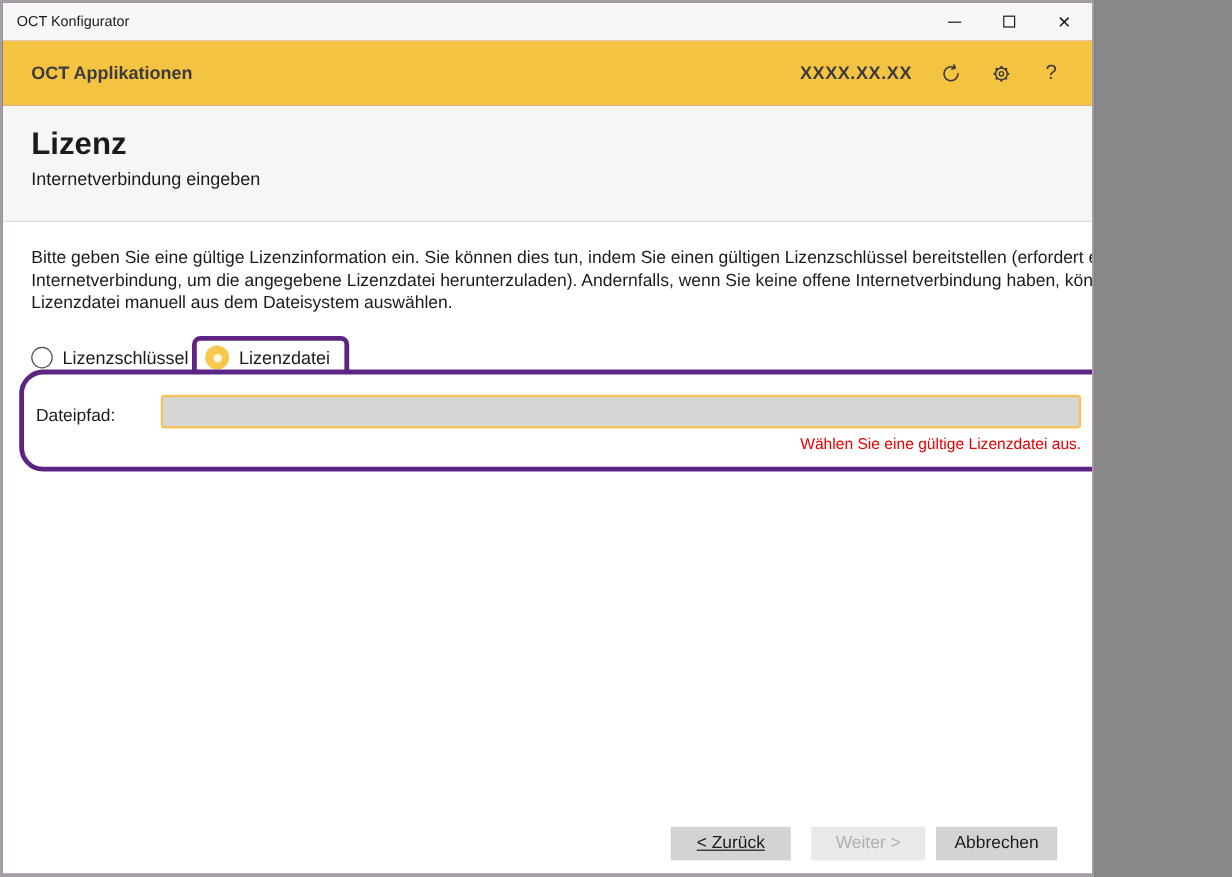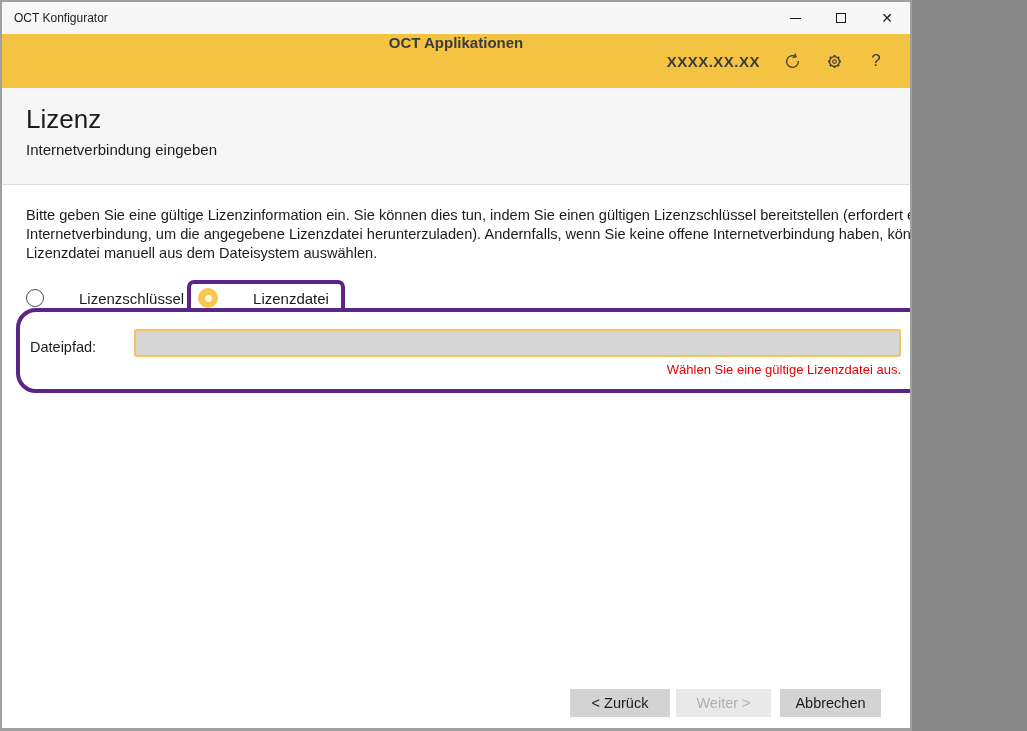--- a/index.html
+++ b/index.html
@@ -42,21 +42,20 @@
   .glyph-min { width: 11px; height: 1px; background: #1a1a1a; }
   .glyph-max { width: 10px; height: 10px; border: 1px solid #1a1a1a; }
   .glyph-close { font-size: 14px; line-height: 1; }
   
   .app-header {
     height: 54px;
     background: #f5c342;
     display: flex;
     align-items: center;
     padding: 0 24px;
-    flex-direction: column;
   }
   .app-title {
     font-size: 15px;
     font-weight: bold;
     color: #3c3c3c;
   }
   .header-right {
     margin-left: auto;
     display: flex;
     align-items: center;
@@ -78,21 +77,21 @@
   .q-mark { font-size: 17px; color: #3c3c3c; font-weight: normal; }
   
   .page-banner {
     height: 97px;
     background: #f6f6f6;
     border-bottom: 1px solid #dcdcdc;
     padding: 16px 24px 0 24px;
   }
   .page-title {
     font-size: 26px;
-    font-weight: normal;
+    font-weight: bold;
     color: #1b1b1b;
   }
   .page-subtitle {
     margin-top: 6px;
     font-size: 15px;
     color: #1b1b1b;
   }
   
   .content { position: relative; height: 547px; background: #ffffff; padding-left: 24px; }
   .intro {
@@ -106,21 +105,20 @@
   
   .radio-row {
     position: absolute;
     left: 24px; top: 95px;
     display: flex;
     align-items: center;
   }
   .radio-option {
     display: flex; align-items: center;
     cursor: default;
-    gap: 27px;
   }
   .radio-circle {
     width: 18px; height: 18px;
     border-radius: 50%;
     border: 1.5px solid #4c4c4c;
     background: #fff;
     flex: none;
   }
   .radio-label {
     font-size: 15px;
@@ -207,21 +205,21 @@
   }
   .footer .btn {
     height: 28px;
     background: #d3d3d3;
     border: none;
     font-family: "Liberation Sans", sans-serif;
     font-size: 14.5px;
     color: #1b1b1b;
     cursor: default;
   }
-  .btn-back { width: 100px; margin-right: 6px; }
+  .btn-back { width: 100px; margin-right: 17px; text-decoration: underline; }
   .btn-next { width: 95px; margin-right: 9px; }
   .btn-next:disabled { background: #e9e9e9; color: #b0b0b0; }
   .btn-cancel { width: 101px; }
 </style>
 </head>
 <body>
 
 <div class="window">
 
   <div class="titlebar">

